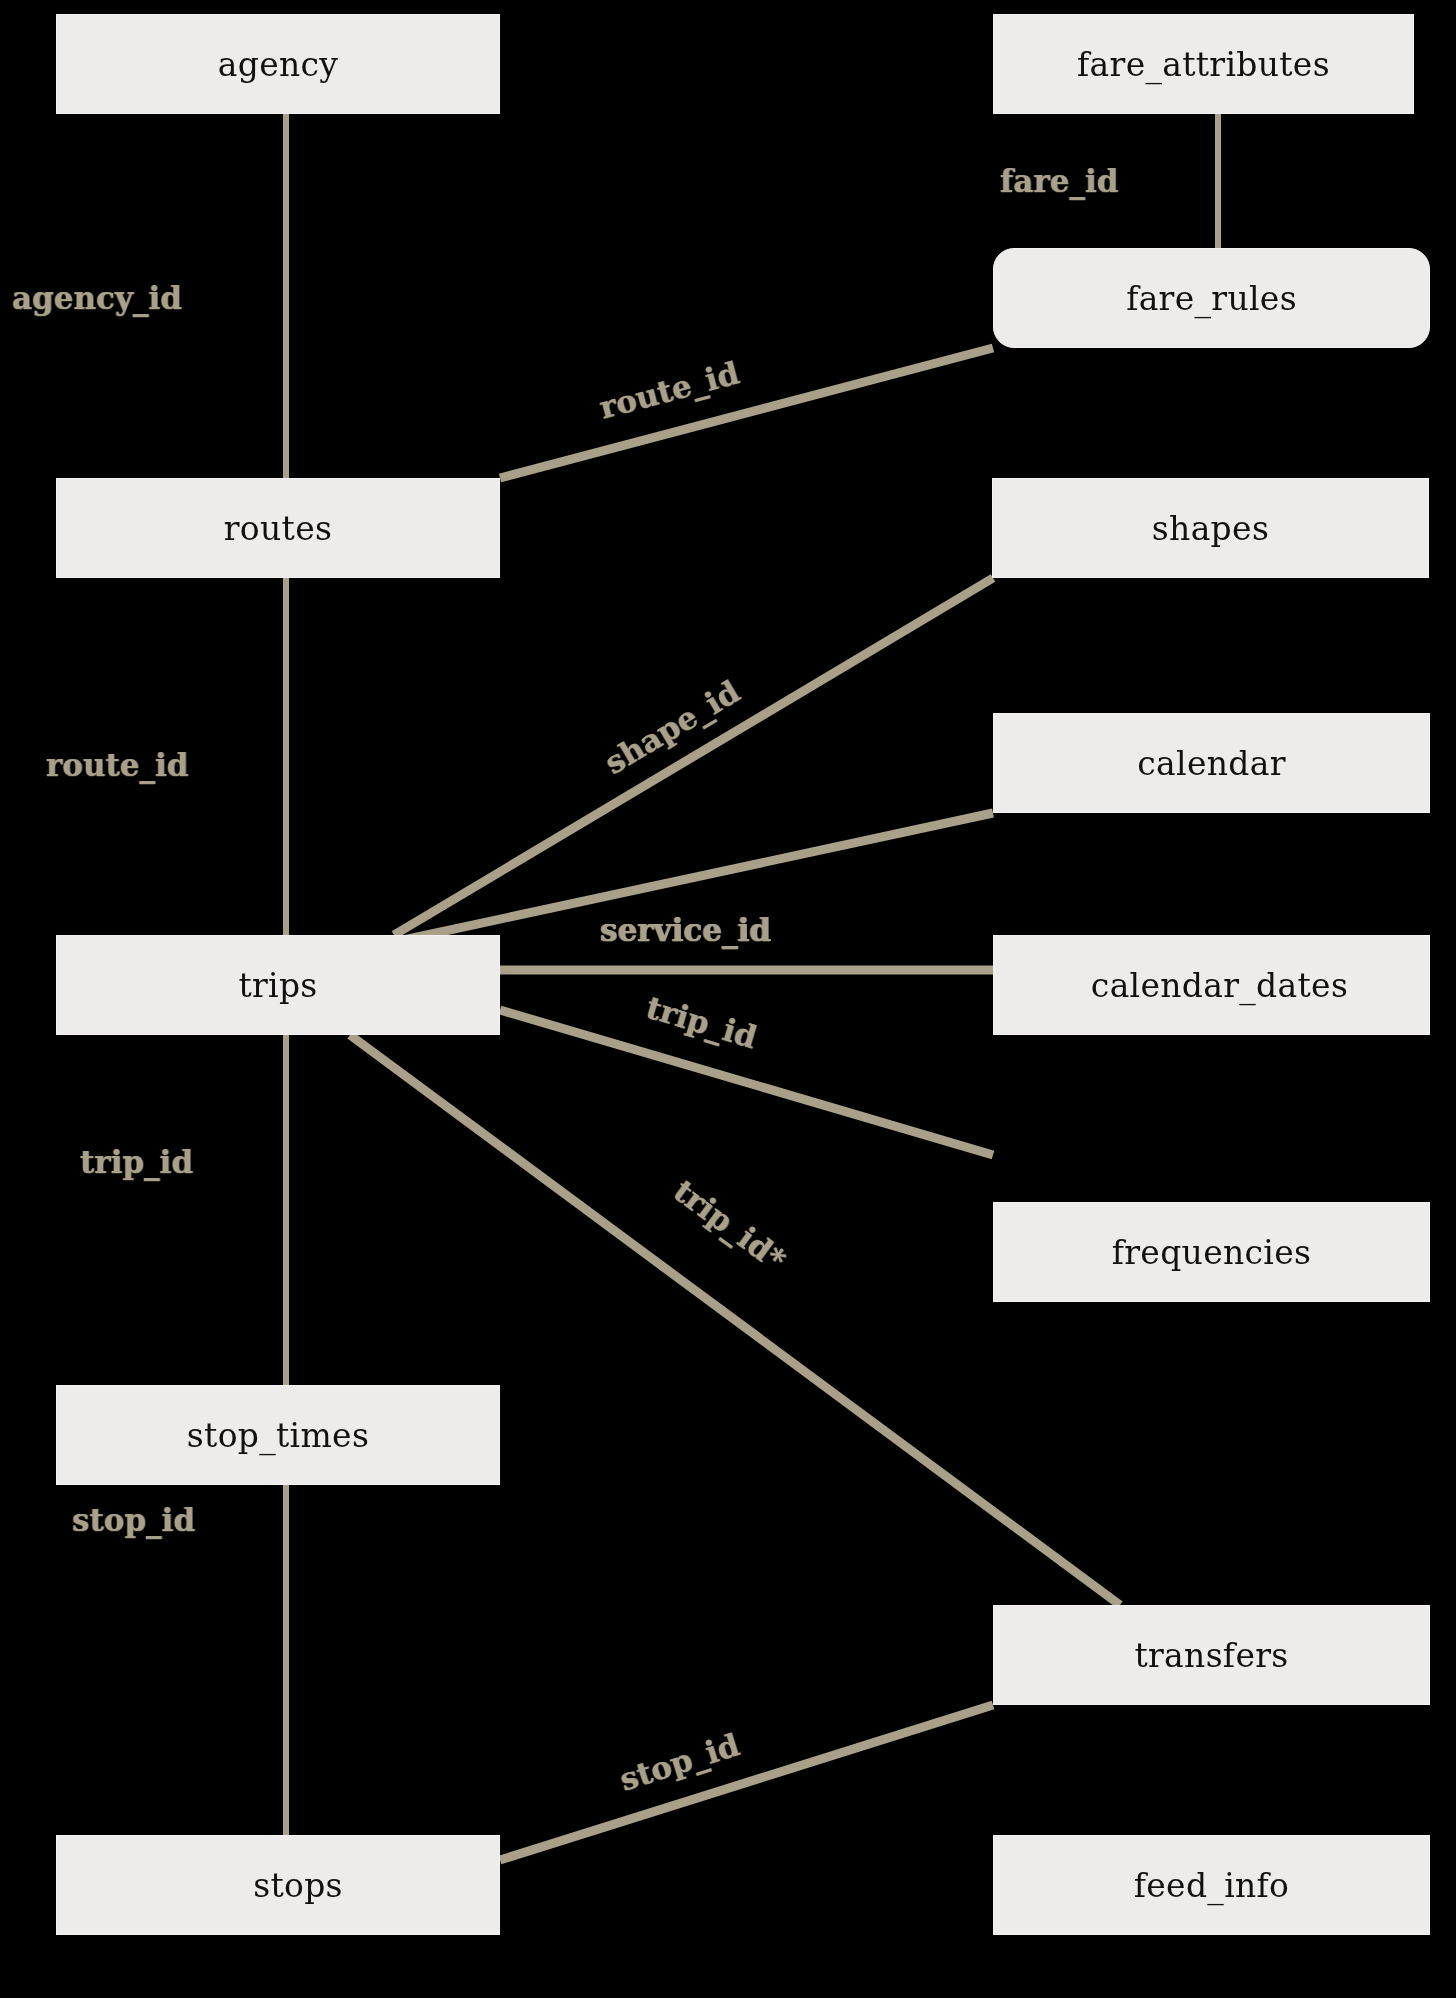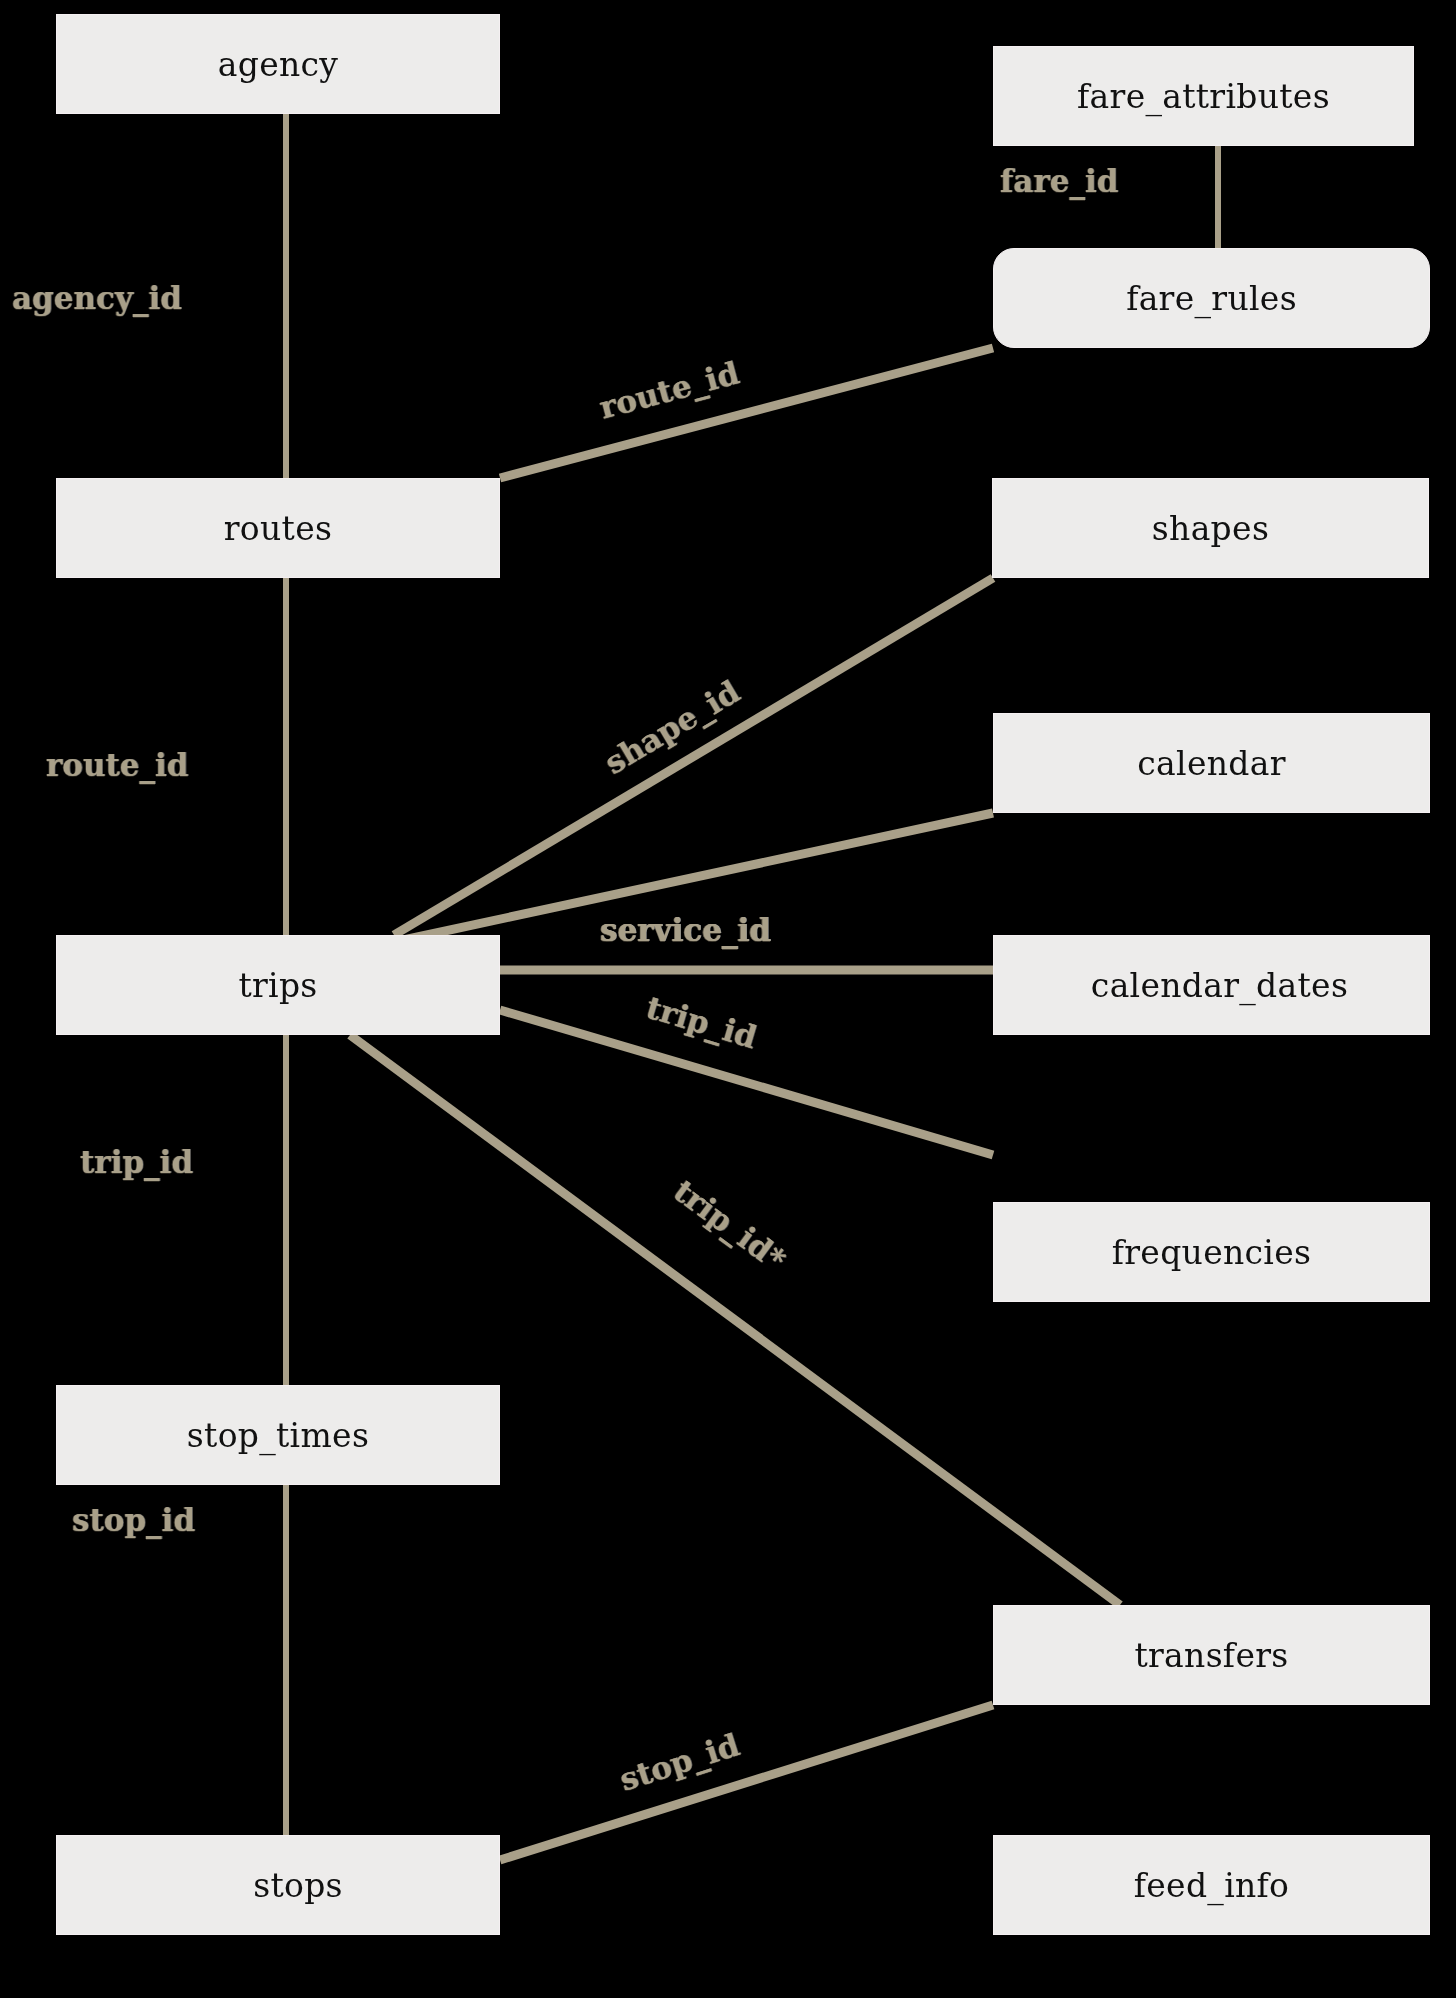--- a/index.html
+++ b/index.html
@@ -75,21 +75,21 @@
       <line x1="350" y1="1035" x2="1120" y2="1605" stroke="#a9a089" stroke-width="9" stroke-linecap="butt"></line>
       <line x1="286" y1="1035" x2="286" y2="1385" stroke="#a9a089" stroke-width="6" stroke-linecap="butt"></line>
       <line x1="286" y1="1485" x2="286" y2="1835" stroke="#a9a089" stroke-width="6" stroke-linecap="butt"></line>
       <line x1="500" y1="1860" x2="993" y2="1705" stroke="#a9a089" stroke-width="9" stroke-linecap="butt"></line>
     </svg>
 
   <div id="node-layer">
       <div class="node" style="left: 56px; top: 14px; width: 444px; height: 100px;">
         <span class="label">agency</span>
       </div>
-      <div class="node" style="left: 993px; top: 14px; width: 421px; height: 100px; margin-top: 32px;">
+      <div class="node" style="left: 993px; top: 14px; width: 421px; height: 100px;">
         <span class="label">fare_attributes</span>
       </div>
       <div class="node" style="left: 993px; top: 248px; width: 437px; height: 100px; border-radius: 21px;">
         <span class="label">fare_rules</span>
       </div>
       <div class="node" style="left: 56px; top: 478px; width: 444px; height: 100px;">
         <span class="label">routes</span>
       </div>
       <div class="node" style="left: 992px; top: 478px; width: 437px; height: 100px; justify-content: center;">
         <span class="label">shapes</span>

